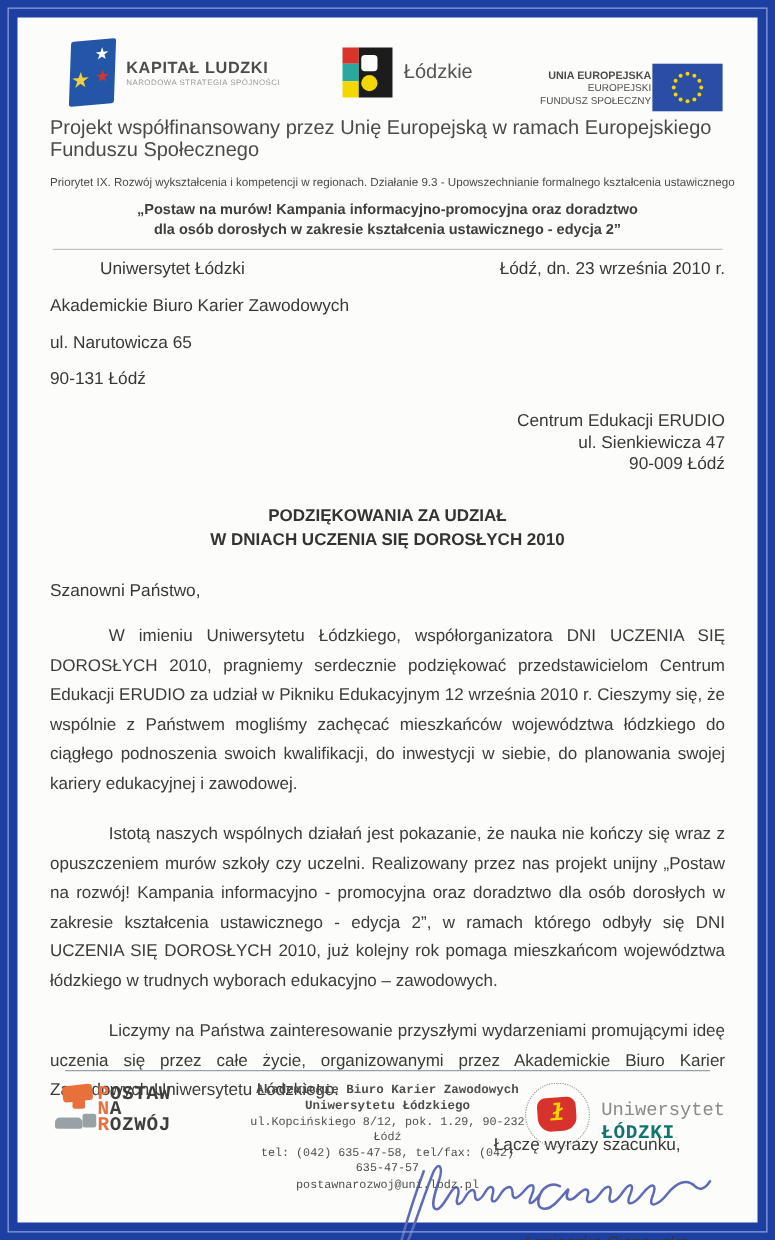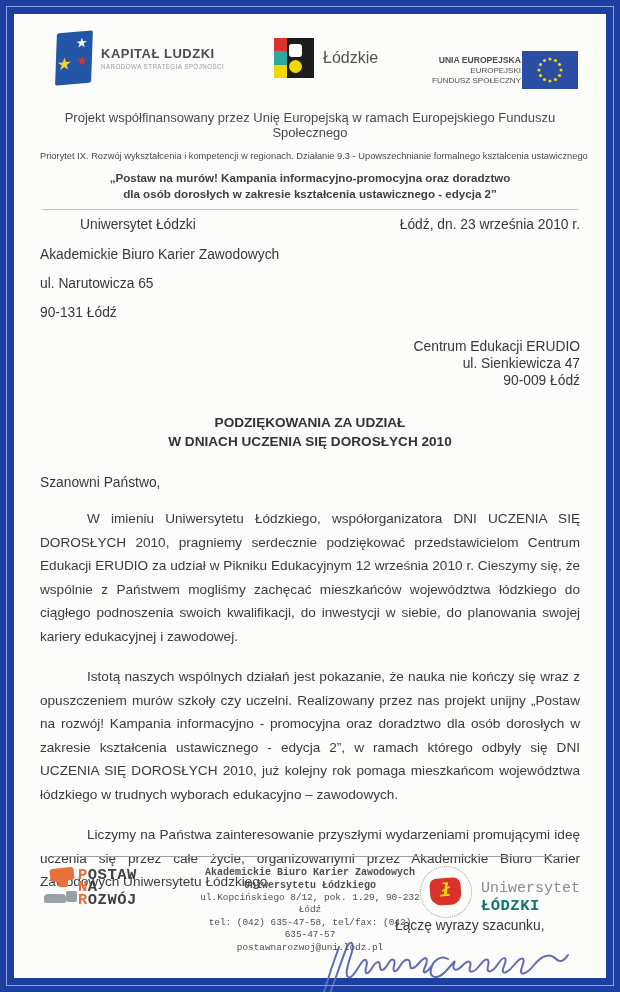--- a/index.html
+++ b/index.html
@@ -27,21 +27,21 @@
   .lodz-right{position:relative;background:#1c1c1c;}
   .lodz-right .wsq{position:absolute;top:6px;left:2px;width:13px;height:13px;background:#fcfcfa;border-radius:3px;}
   .lodz-right .ycr{position:absolute;bottom:5px;left:2px;width:13px;height:13px;background:#f2d800;border-radius:50%;}
   .lodz-label{font-size:16px;color:#55534f;}
   .eu-logo{display:flex;align-items:center;gap:1px;margin-right:2px;margin-top:23px;}
   .eu-text{text-align:right;color:#4c4c4c;}
   .eu-text .e1{font-size:8.6px;font-weight:bold;}
   .eu-text .e2,.eu-text .e3{font-size:8px;margin-top:1px;}
   .eu-flag{width:56px;height:38px;background:#2b4ea4;display:block;}
   
-  .cofinance{margin-top:20px;text-align:center;font-size:13px;color:#4a4a4a;}
+  .cofinance{margin-top:4px;font-size:16px;color:#4a4a4a;}
   .priority{margin-top:11px;text-align:center;font-size:9.3px;color:#4a4a4a;white-space:nowrap;}
   .campaign{margin-top:9px;text-align:center;font-size:11.6px;font-weight:bold;color:#3f3f3f;line-height:16px;}
   .header-divider{border:0;border-top:1px solid #c3c3c3;margin:7px 2px 0 2px;}
   
   .addr-row{display:flex;justify-content:space-between;margin-top:7px;font-size:13.8px;margin-left:40px;}
   .sender div{margin-top:14px;font-size:13.8px;}
   .sender div:first-child{margin-top:0;}
   .sender{margin-top:15px;}
   .recipient{margin-top:19px;text-align:right;}
   .recipient div{margin-top:2px;font-size:13.8px;}

